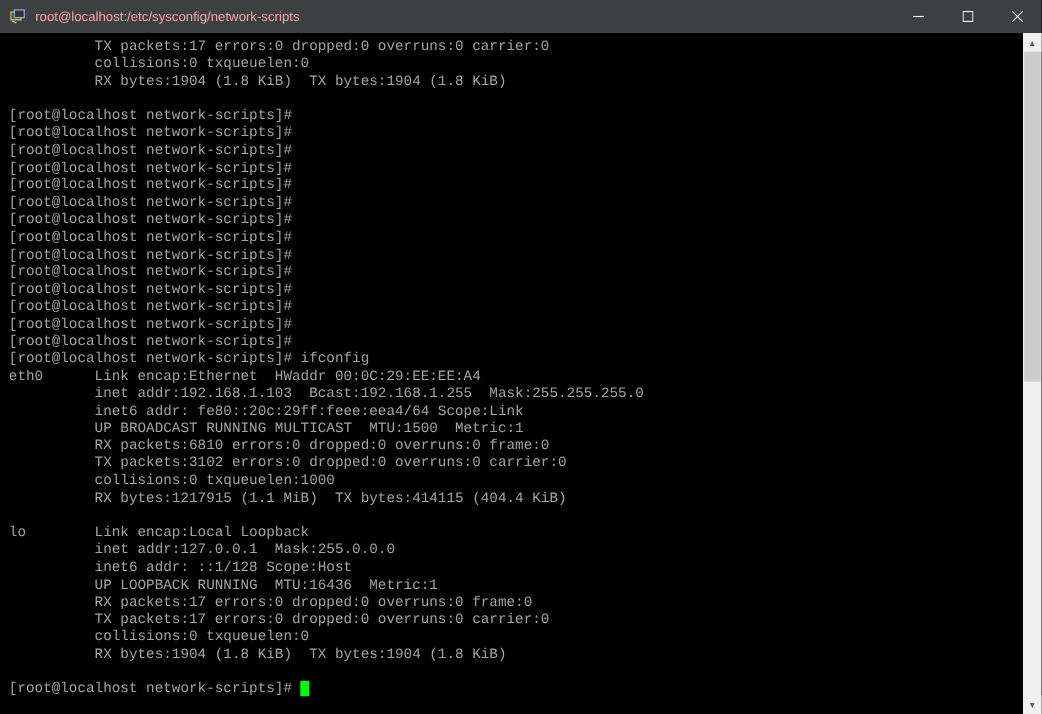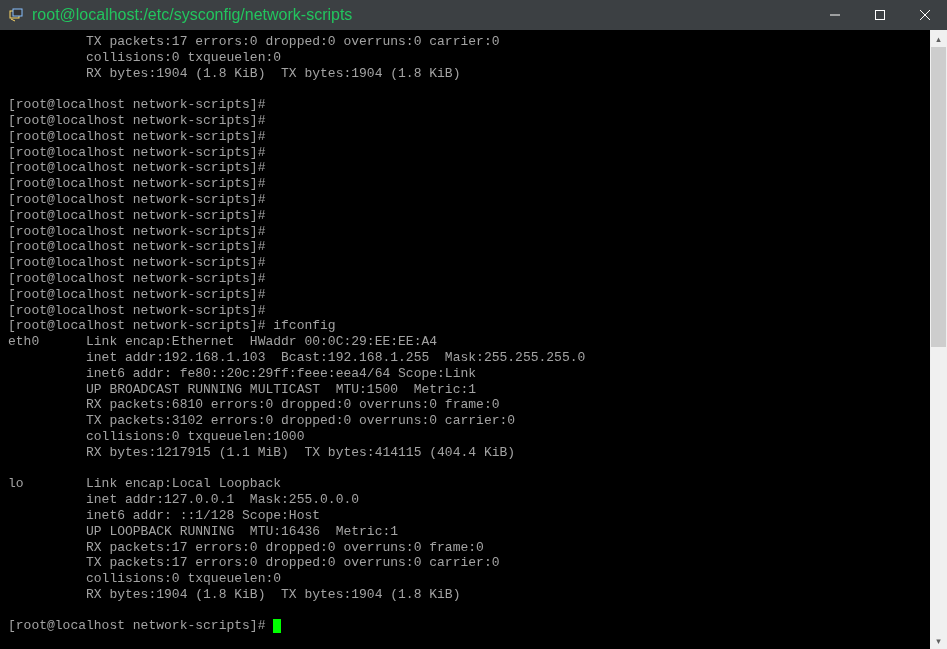--- a/index.html
+++ b/index.html
@@ -30,22 +30,22 @@
       width: 16px;
       height: 16px;
       margin-left: 8px;
       margin-right: 6px;
       display: inline-flex;
       align-items: center;
       justify-content: center;
     }
     .titlebar-title {
       flex: 1;
-      color: #22c55e;
-      font-size: 16px;
+      color: #fca5a5;
+      font-size: 12px;
       padding-left: 2px;
     }
     .titlebar-buttons {
       display: flex;
       height: 100%;
     }
     .titlebar-btn {
       width: 45px;
       height: 30px;
       display: flex;

